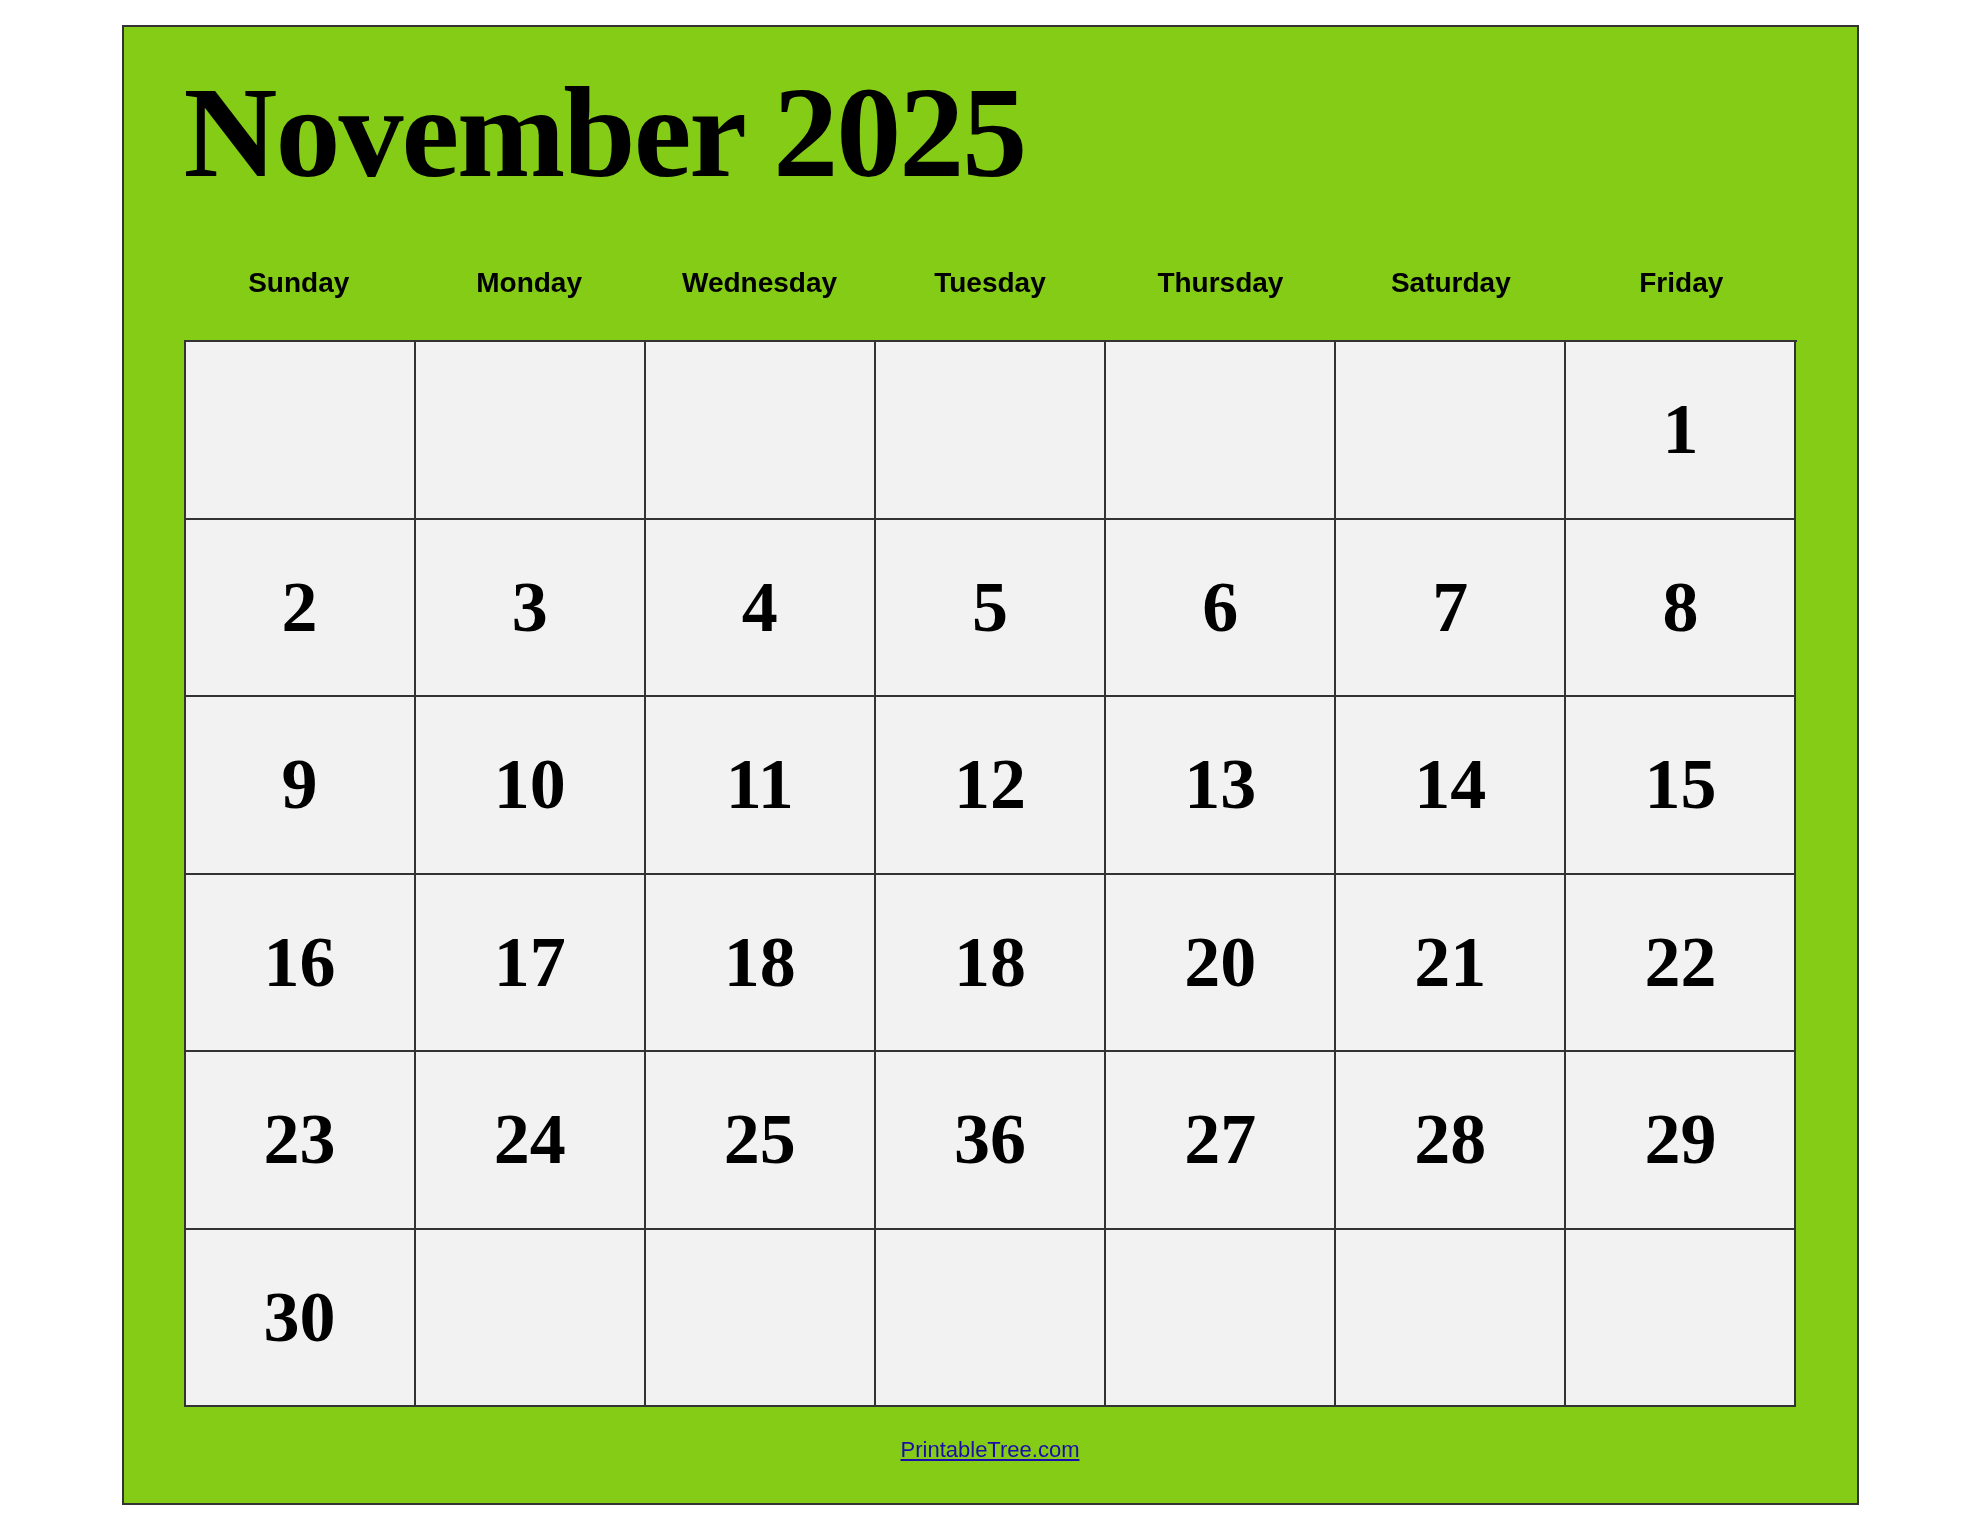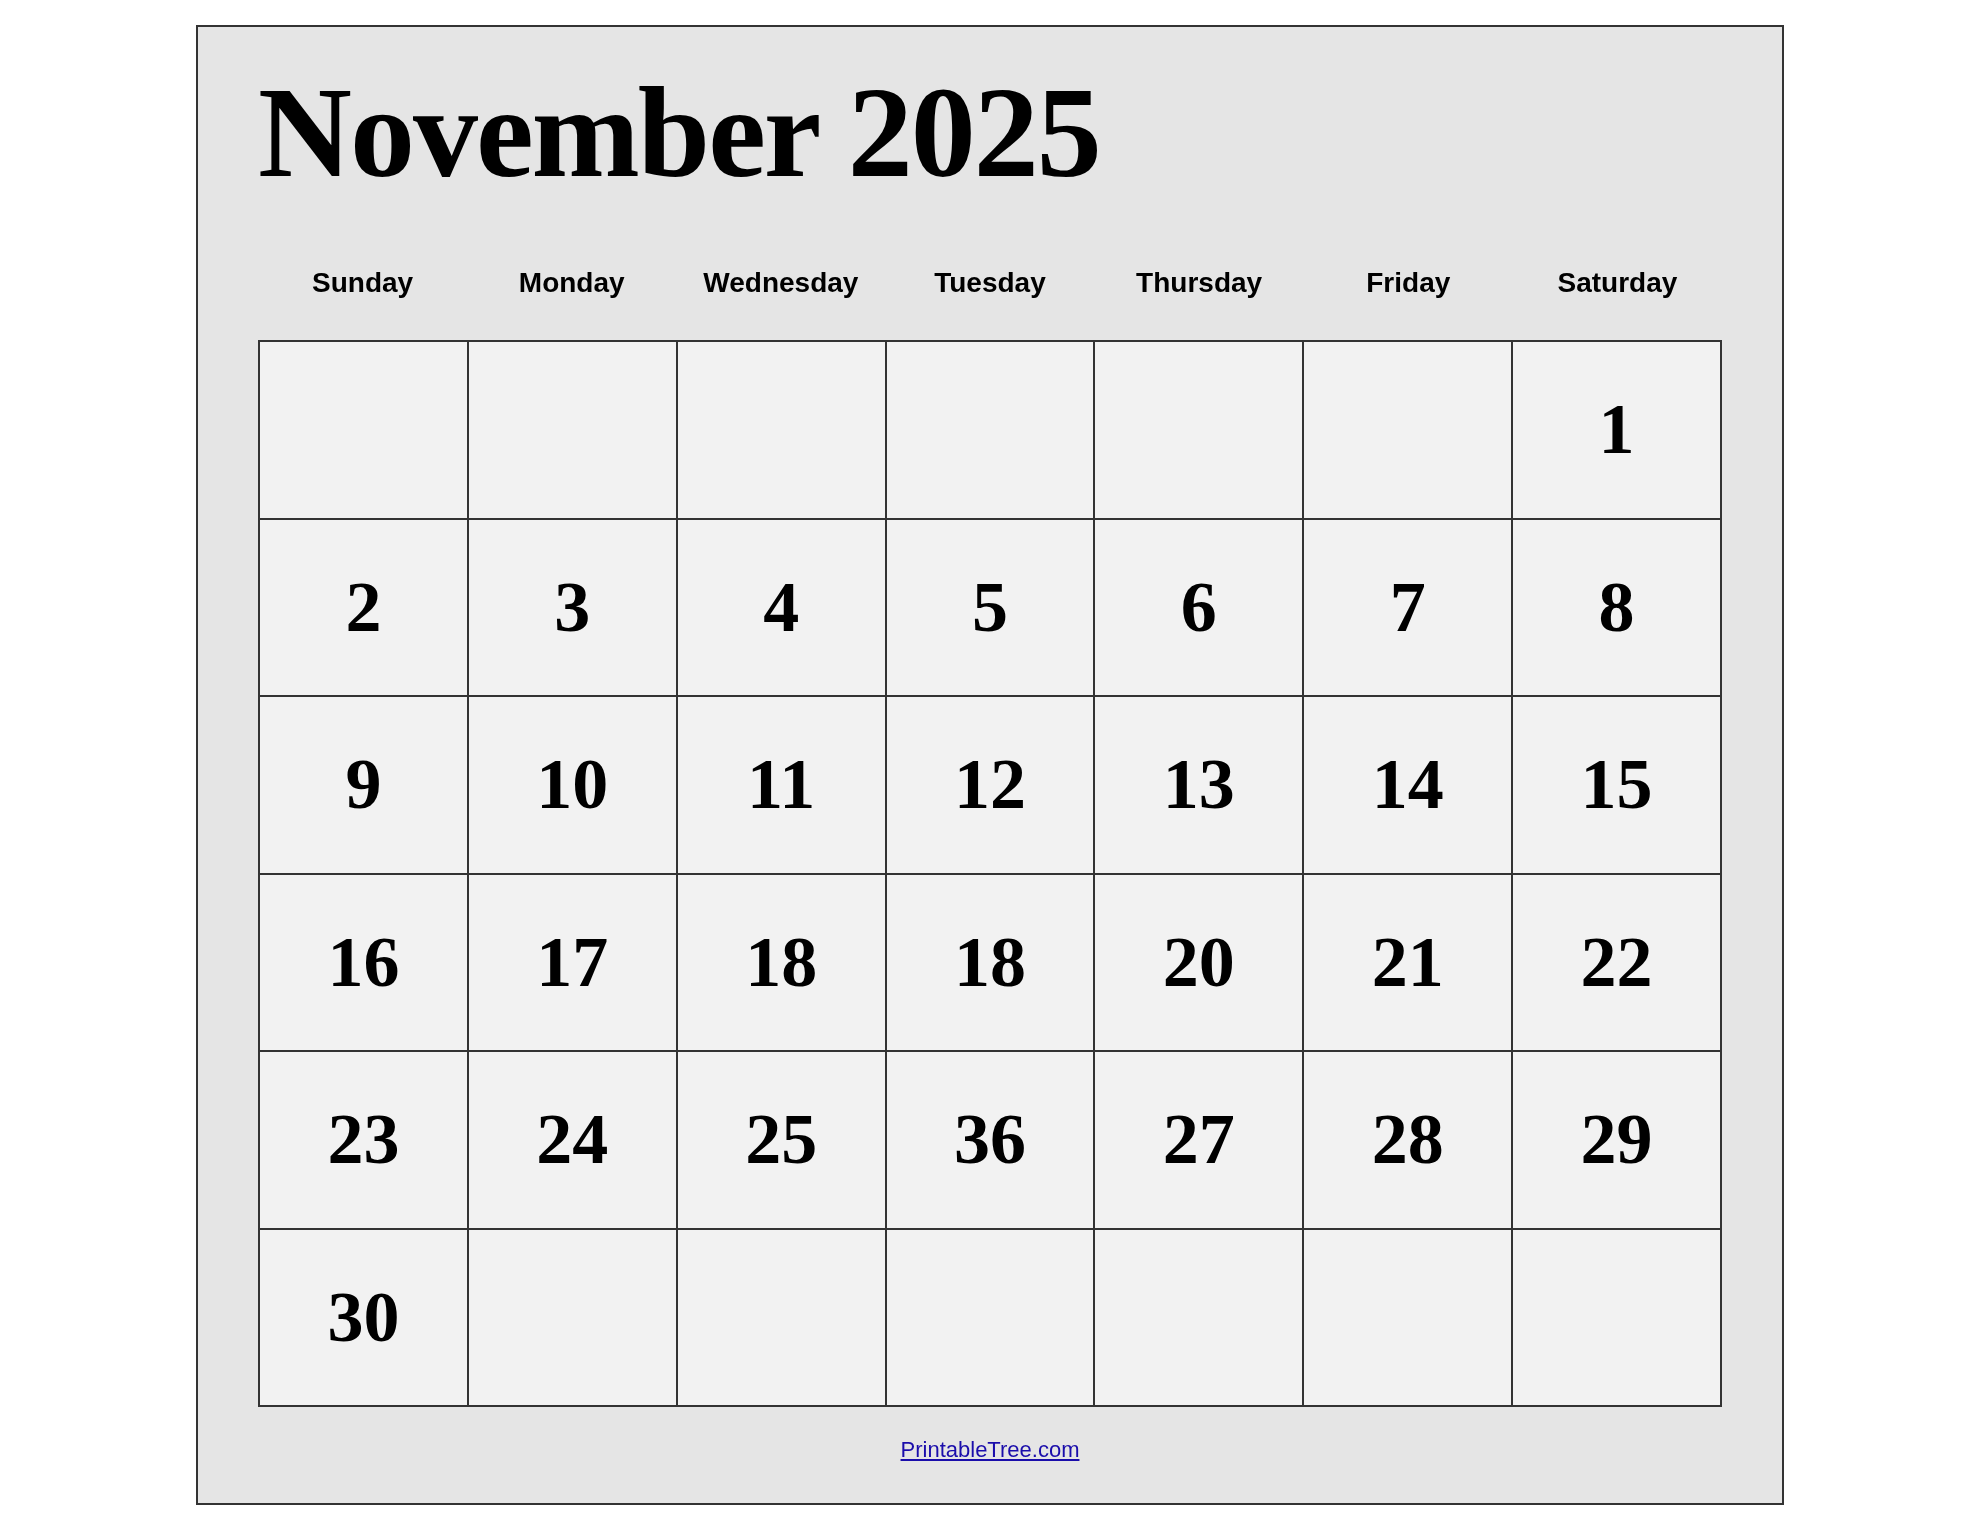--- a/index.html
+++ b/index.html
@@ -11,24 +11,24 @@
     body {
       background: #fff;
       display: flex;
       justify-content: center;
       align-items: center;
       min-height: 100vh;
       font-family: Georgia, 'Times New Roman', serif;
     }
 
     .page {
-      width: 1588px;
+      width: 1737px;
       min-height: 1480px;
       border: 2px solid #333;
-      background: #e5e5e5;
+      background: #84cc16;
       padding: 40px 60px 30px 60px;
       display: flex;
       flex-direction: column;
     }
 
     .calendar-title {
       font-size: 130px;
       font-weight: 900;
       font-family: 'Georgia', serif;
       letter-spacing: -2px;
@@ -109,22 +109,22 @@
 <div class="page">
   <div class="calendar-title">November 2025</div>
 
   <div class="calendar-container">
     <div class="day-headers">
     <div class="day-header">Sunday</div>
         <div class="day-header">Monday</div>
         <div class="day-header">Wednesday</div>
         <div class="day-header">Tuesday</div>
         <div class="day-header">Thursday</div>
+        <div class="day-header">Saturday</div>
         <div class="day-header">Friday</div>
-        <div class="day-header">Saturday</div>
       </div>
 
     <div class="calendar-grid">
     <div class="calendar-cell empty"></div>
         <div class="calendar-cell empty"></div>
         <div class="calendar-cell empty"></div>
         <div class="calendar-cell empty"></div>
         <div class="calendar-cell empty"></div>
         <div class="calendar-cell empty"></div>
         <div class="calendar-cell">

